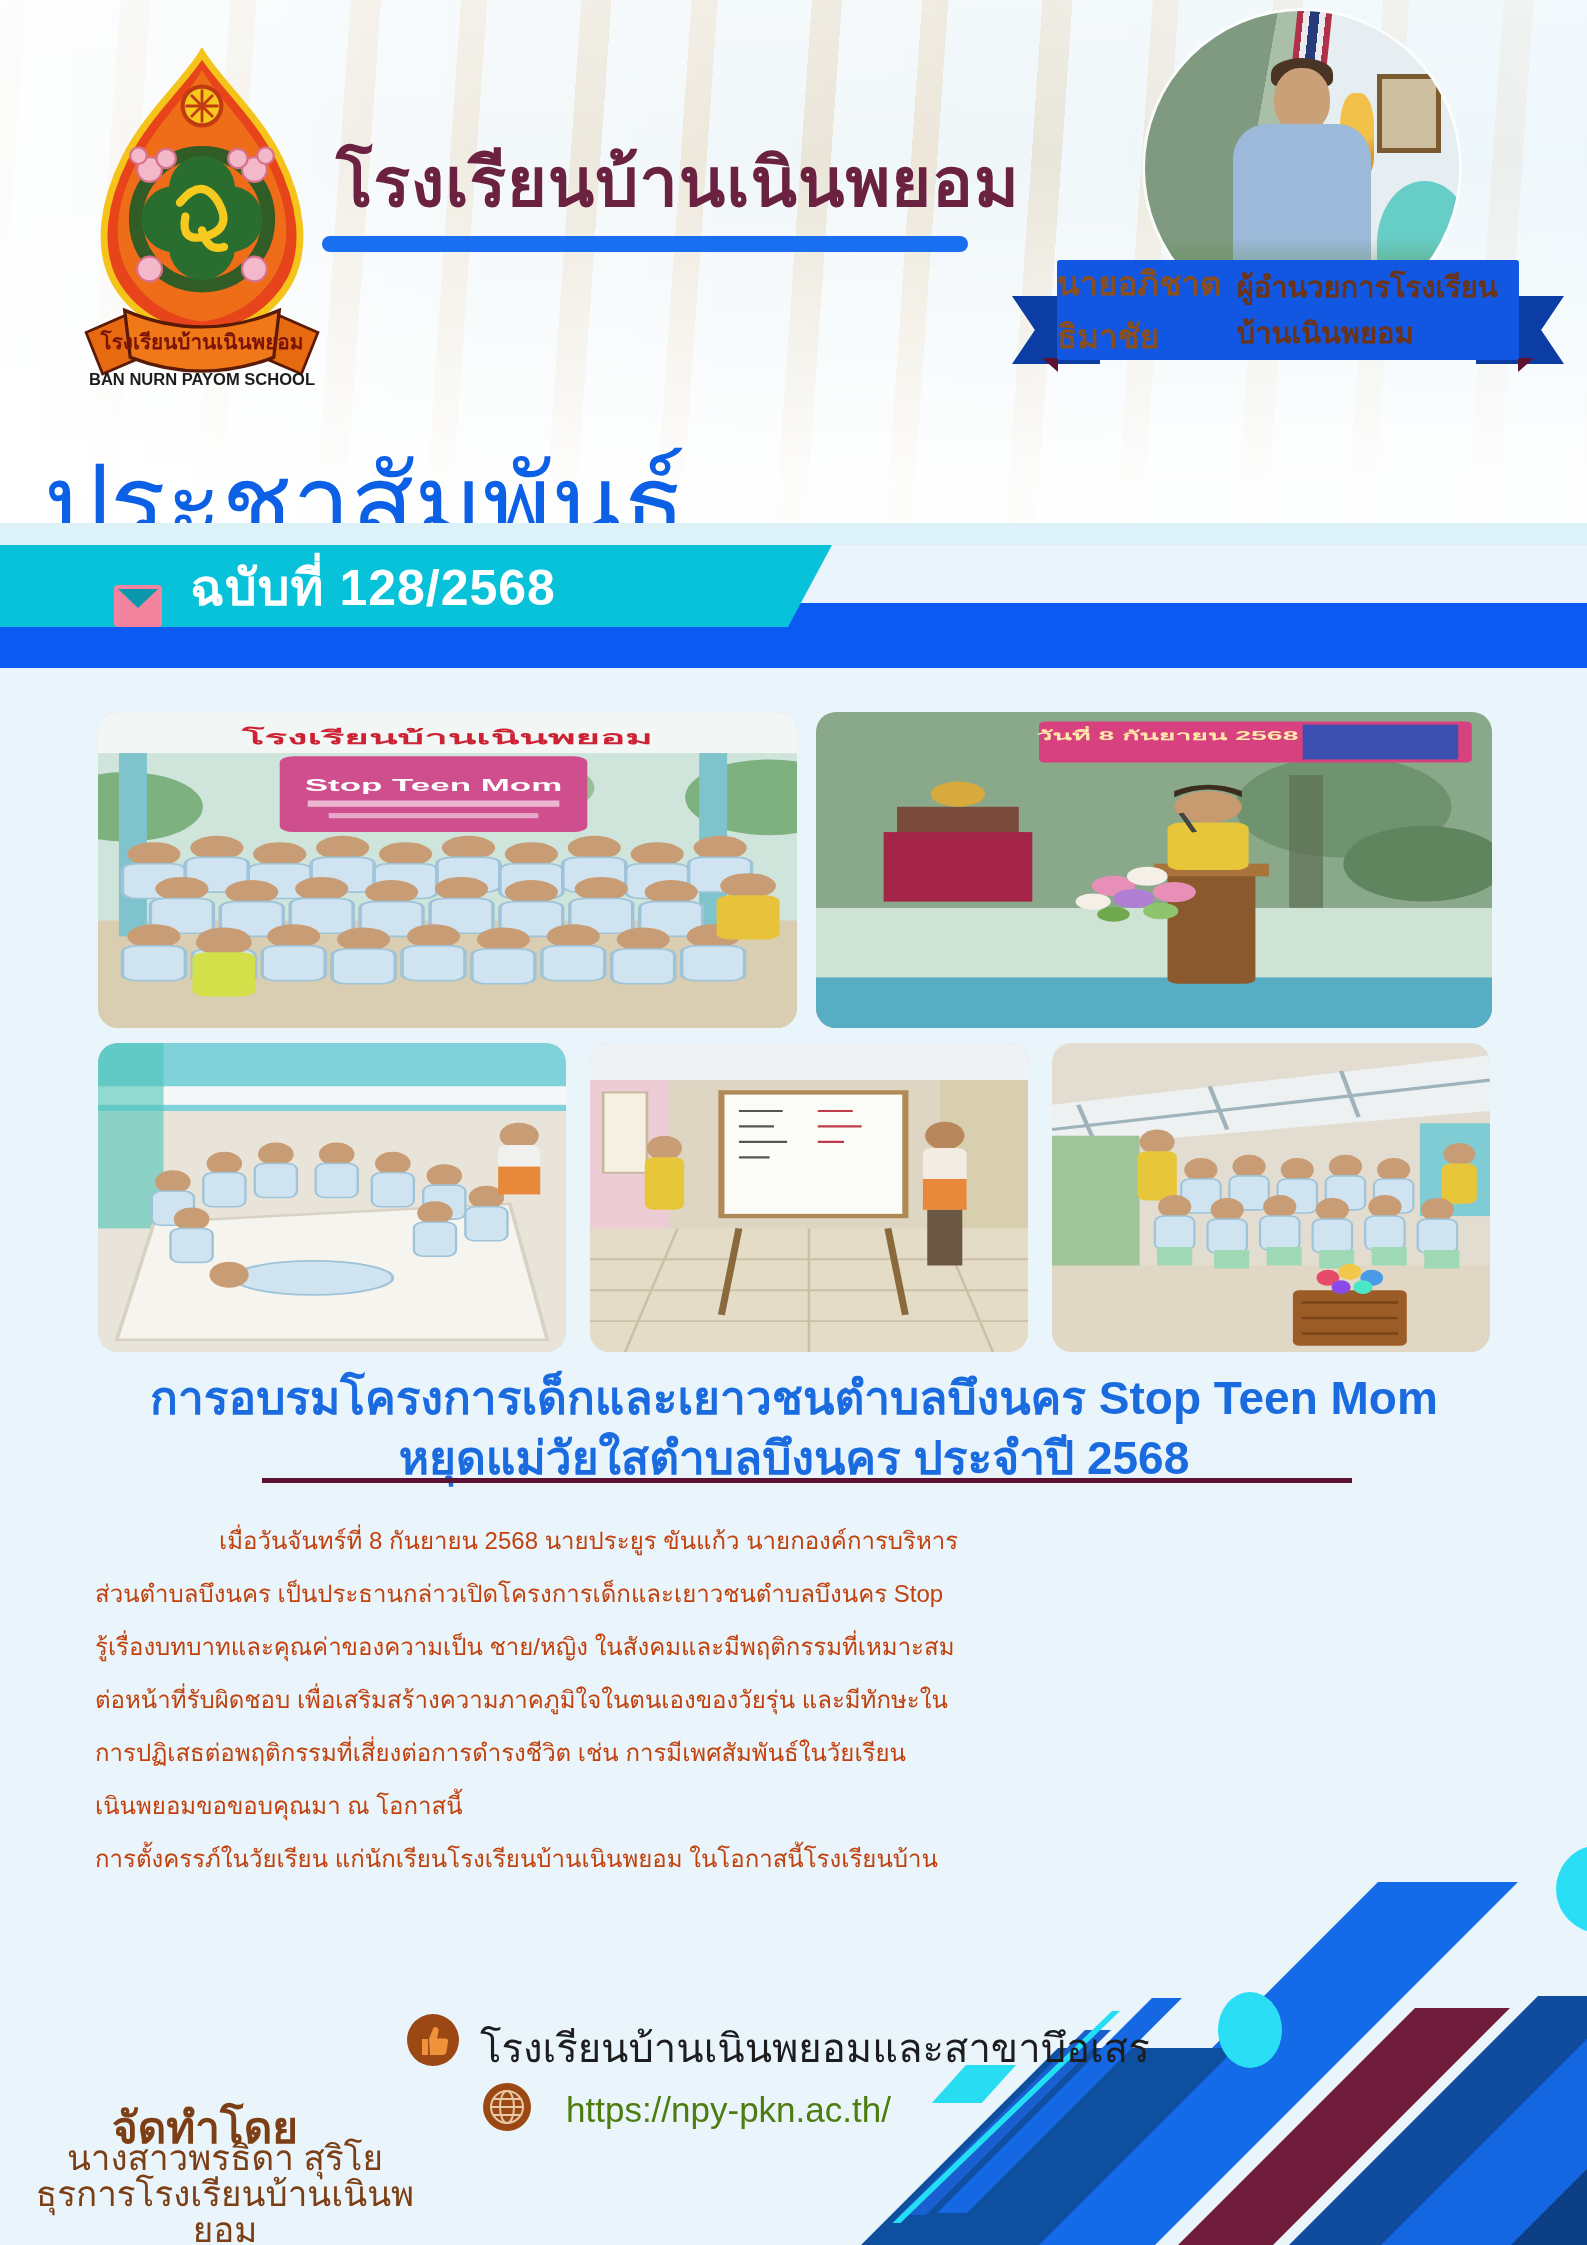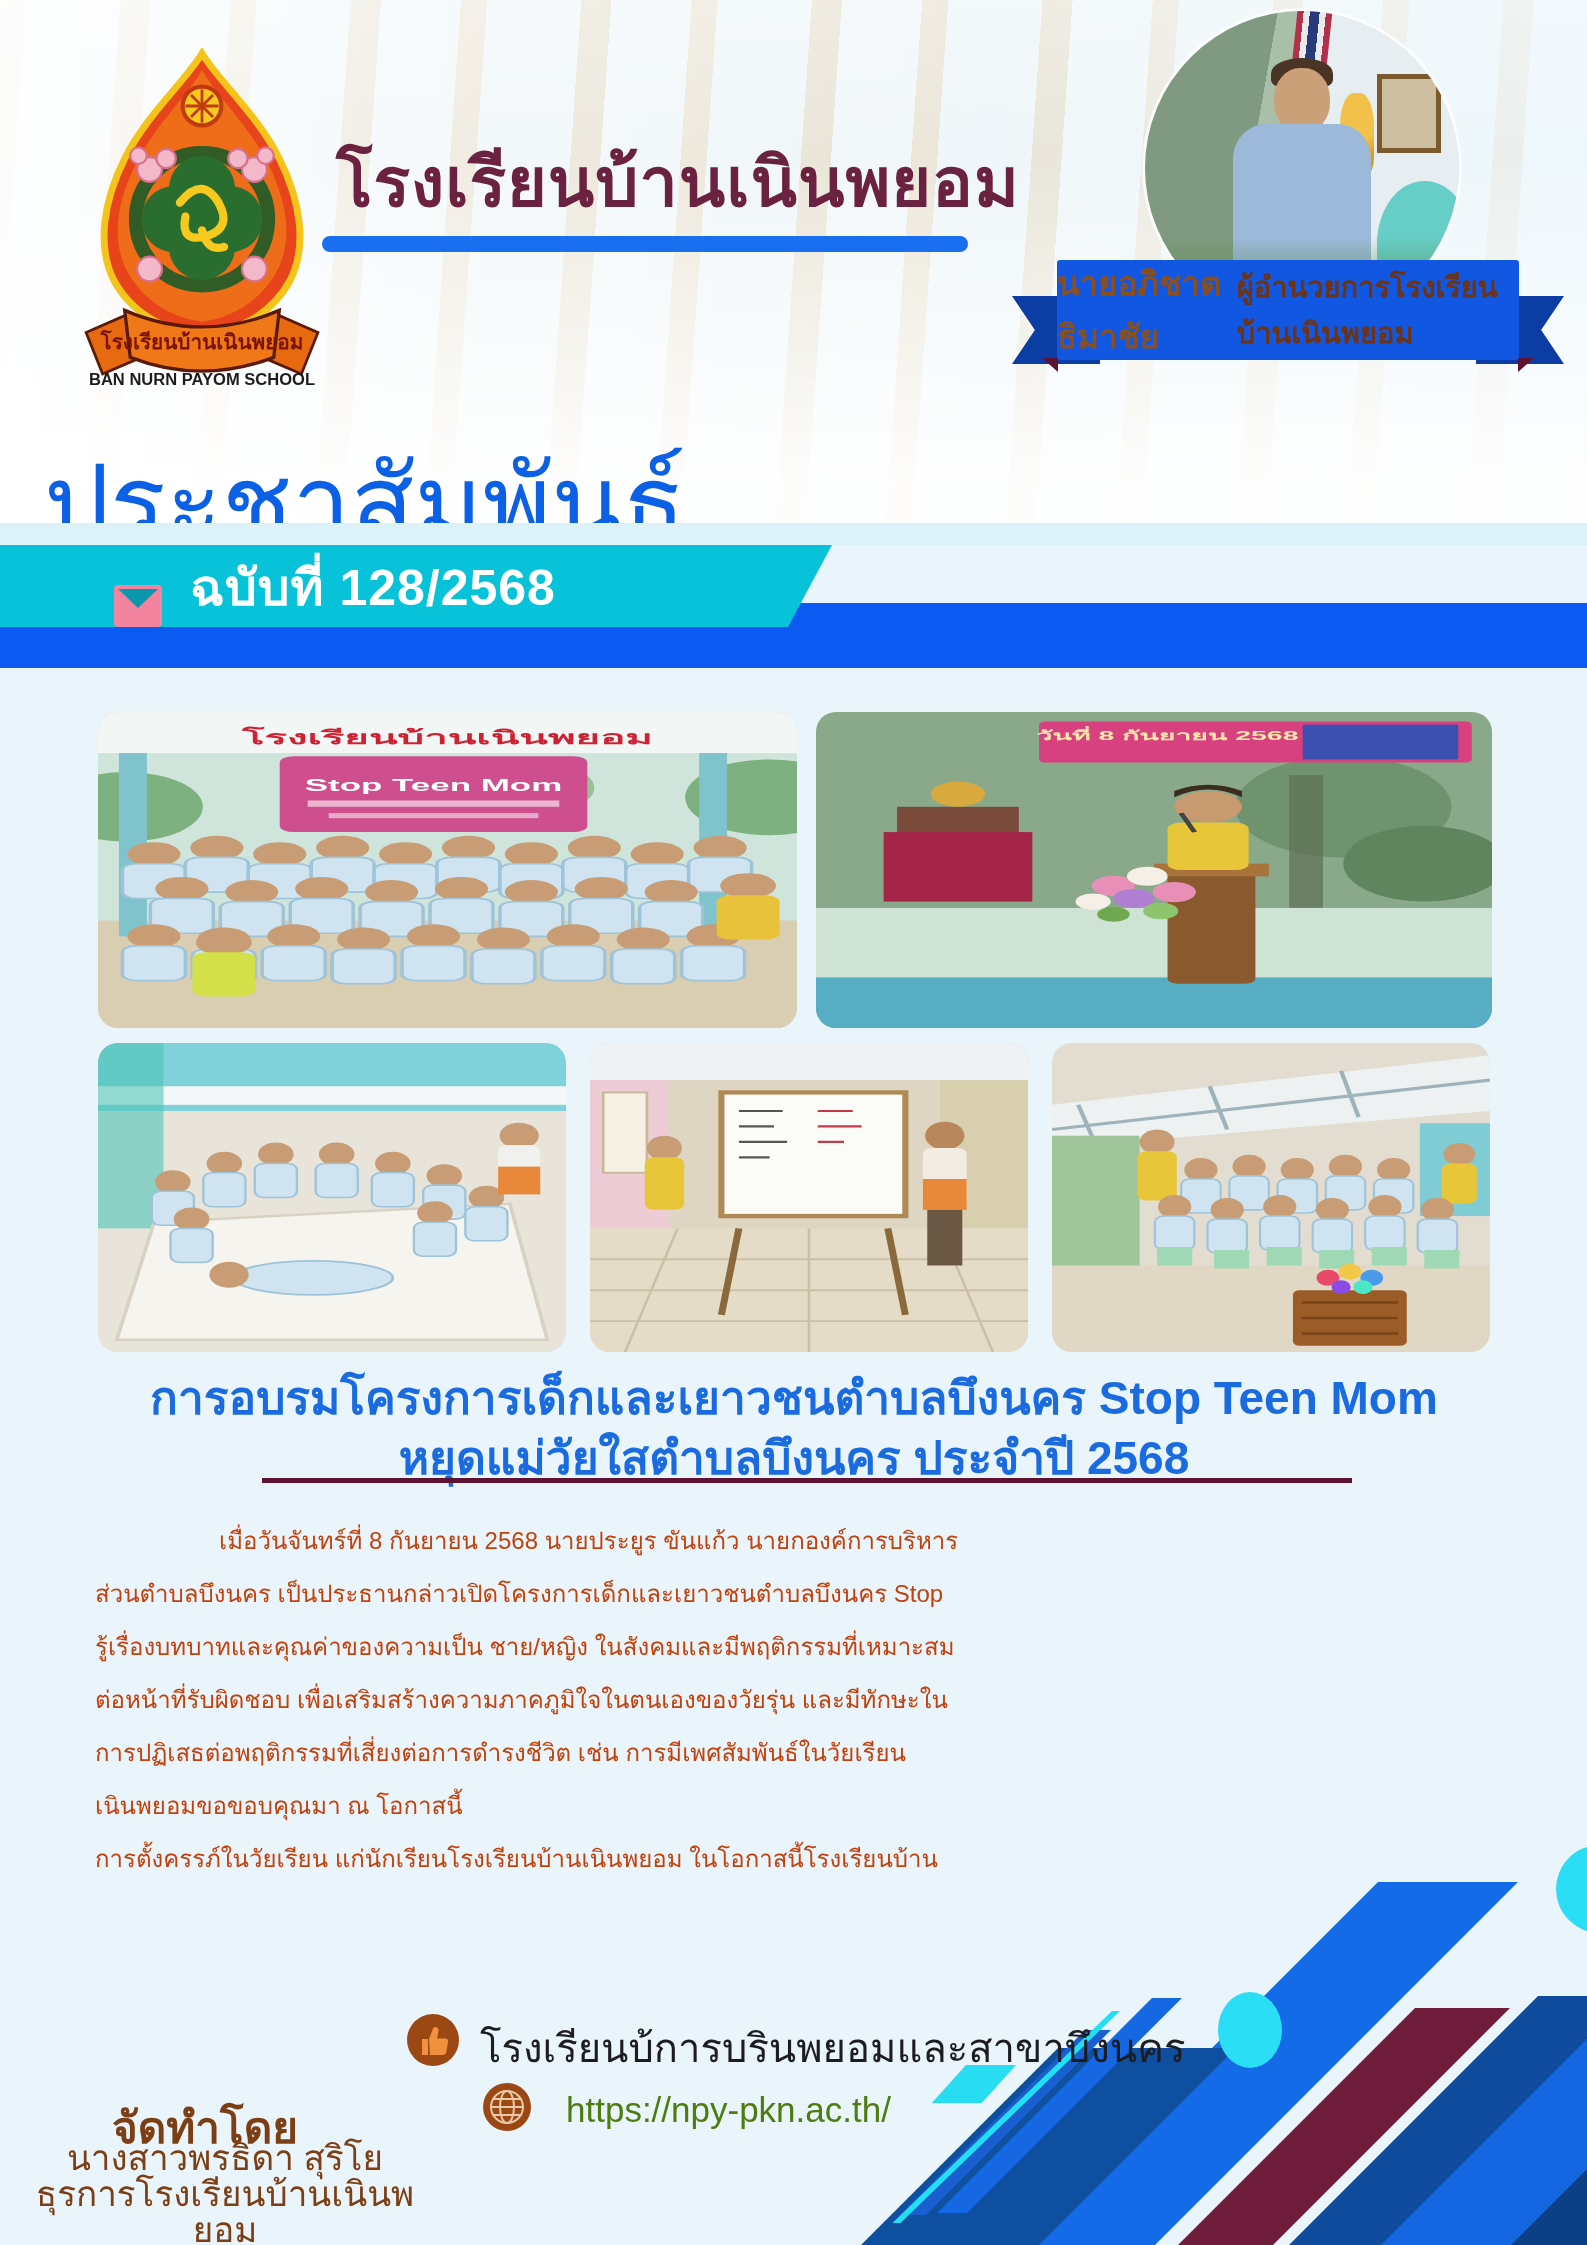--- a/index.html
+++ b/index.html
@@ -429,21 +429,21 @@
     <div class="st sL"></div>
     <div class="st sP"></div>
     <div class="sO"></div>
     <div class="sQ"></div>
   </div>
 
   <svg class="fb-icon" viewBox="0 0 54 54">
     <circle cx="27" cy="27" r="26" fill="#9c4815"></circle>
     <path d="M16,26 h6 v16 h-6 z M24,42 h12 q4,0 4.5,-4 l1.5,-9 q0.5,-3.5 -3,-3.5 h-8 l1.5,-7 q0.5,-4 -3,-4.5 q-2.5,0 -3,3 l-3.5,9 Z" fill="#f0923c"></path>
   </svg>
-  <div class="fb-label">โรงเรียนบ้การบรินพยอมและสาขาบึงนคร</div>
+  <div class="fb-label">โรงเรียนบ้านเนินพยอมและสาขาบึอเสร</div>
 
   <svg class="web-icon" viewBox="0 0 50 50">
     <circle cx="25" cy="25" r="24" fill="#9c4815"></circle>
     <g fill="none" stroke="#e8c9a8" stroke-width="2">
       <circle cx="25" cy="25" r="16"></circle>
       <ellipse cx="25" cy="25" rx="7" ry="16"></ellipse>
       <line x1="9" y1="25" x2="41" y2="25"></line>
       <line x1="11" y1="17" x2="39" y2="17"></line>
       <line x1="11" y1="33" x2="39" y2="33"></line>
     </g>

